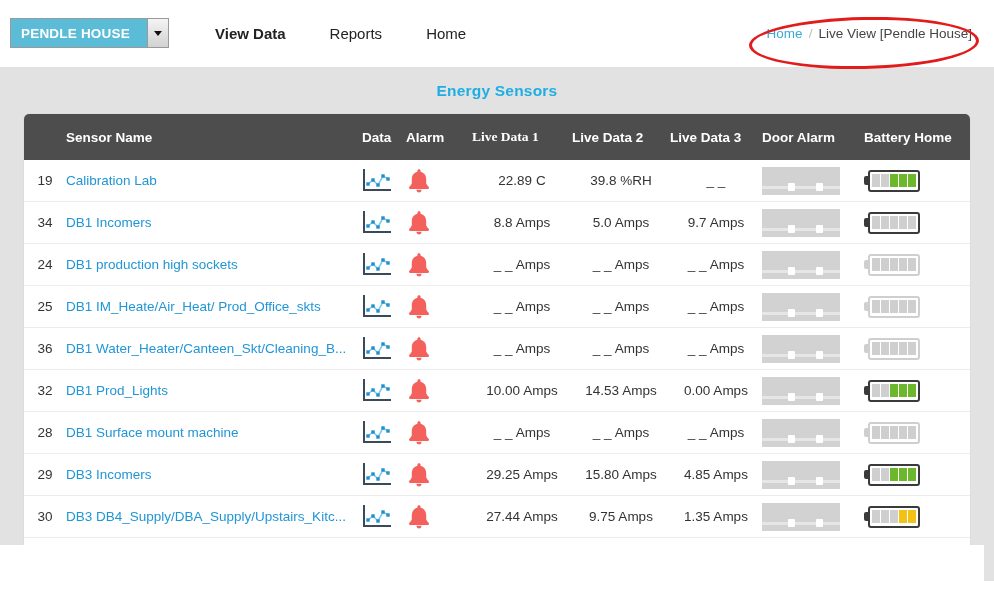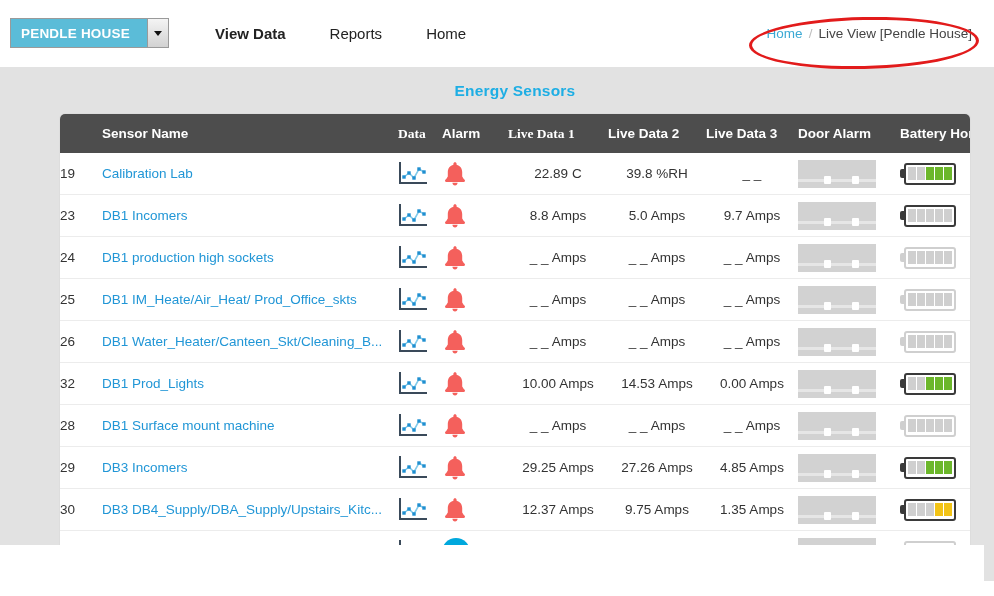--- a/index.html
+++ b/index.html
@@ -109,21 +109,20 @@
     transform: rotate(-1.2deg);
     z-index: 40;
   }
 
   
   .page {
     background: #e2e2e2;
     height: 514px;
     position: relative;
     overflow: hidden;
-    padding-left: 36px;
   }
   .page-title {
     text-align: center;
     color: #1eaee4;
     font-size: 15.5px;
     font-weight: bold;
     padding: 15px 0 14px 0;
     letter-spacing: .2px;
   }
 
@@ -139,46 +138,46 @@
     width: 100%;
     border-collapse: collapse;
     table-layout: fixed;
   }
   table.sensors thead th {
     background: #4d4d4d;
     color: #ffffff;
     font-size: 13.5px;
     font-weight: bold;
     text-align: left;
-    height: 39px;
+    height: 46px;
     padding: 0;
     vertical-align: middle;
     white-space: nowrap;
   }
   thead th.th-id      { width: 42px; }
   thead th.th-name    { width: 296px; }
-  thead th.th-data    { width: 44px; text-align: left; font-family: Liberation Serif, serif; }
+  thead th.th-data    { width: 44px; text-align: left; }
   thead th.th-alarm   { width: 66px; text-align: left; }
   thead th.th-ld1     { width: 100px; text-align: left; font-family: Liberation Serif, serif; }
   thead th.th-ld2     { width: 98px;  text-align: left; }
   thead th.th-ld3     { width: 92px;  text-align: left; }
   thead th.th-door    { width: 102px; text-align: left; }
   thead th.th-batt    { width: 110px; text-align: left; }
 
   table.sensors tbody td {
     height: 41px;
     border-bottom: 1px solid #ececec;
     font-size: 13.5px;
     color: #333;
     padding: 0;
     vertical-align: middle;
     background: #fff;
   }
   td.c-id {
-    text-align: left;
+    text-align: center;
     padding-right: 9px;
     color: #333;
     font-size: 13.5px;
   }
   td.c-name { padding-right: 8px; }
   .sensor-link {
     color: #2196d6;
     font-weight: normal;
     font-size: 13.5px;
     text-decoration: none;
@@ -371,21 +370,21 @@
                 <span class="body">
                   <span class="cell"></span>
                   <span class="cell"></span>
                   <span class="cell" style="background:#6cb72b"></span>
                   <span class="cell" style="background:#6cb72b"></span>
                   <span class="cell" style="background:#6cb72b"></span>
                 </span>
               </span></td>
           </tr>
           <tr>
-            <td class="c-id">23</td>
+            <td class="c-id">34</td>
             <td class="c-name">
               <a class="sensor-link" href="#">DB1 Incomers</a>
             </td>
             <td class="c-icon"><span><svg class="chart-icon" width="30" height="26" viewBox="0 0 30 26">
                   <path d="M2 1 L2 22 L29 22" stroke="#3a4a5a" stroke-width="2" fill="none"></path>
                   <polyline points="6,16 11,12 16,17 21,8 26,11" stroke="#7fc9ea" stroke-width="1.6" fill="none"></polyline>
                   <rect x="4.3" y="14.3" width="3.4" height="3.4" fill="#1f8fd0"></rect>
                   <rect x="9.3" y="10.3" width="3.4" height="3.4" fill="#1f8fd0"></rect>
                   <rect x="14.3" y="15.3" width="3.4" height="3.4" fill="#1f8fd0"></rect>
                   <rect x="19.3" y="6.3" width="3.4" height="3.4" fill="#1f8fd0"></rect>
@@ -473,21 +472,21 @@
                 <span class="body">
                   <span class="cell"></span>
                   <span class="cell"></span>
                   <span class="cell"></span>
                   <span class="cell"></span>
                   <span class="cell"></span>
                 </span>
               </span></td>
           </tr>
           <tr>
-            <td class="c-id">26</td>
+            <td class="c-id">36</td>
             <td class="c-name">
               <a class="sensor-link" href="#">DB1 Water_Heater/Canteen_Skt/Cleaning_B...</a>
             </td>
             <td class="c-icon"><span><svg class="chart-icon" width="30" height="26" viewBox="0 0 30 26">
                   <path d="M2 1 L2 22 L29 22" stroke="#3a4a5a" stroke-width="2" fill="none"></path>
                   <polyline points="6,16 11,12 16,17 21,8 26,11" stroke="#7fc9ea" stroke-width="1.6" fill="none"></polyline>
                   <rect x="4.3" y="14.3" width="3.4" height="3.4" fill="#1f8fd0"></rect>
                   <rect x="9.3" y="10.3" width="3.4" height="3.4" fill="#1f8fd0"></rect>
                   <rect x="14.3" y="15.3" width="3.4" height="3.4" fill="#1f8fd0"></rect>
                   <rect x="19.3" y="6.3" width="3.4" height="3.4" fill="#1f8fd0"></rect>
@@ -594,21 +593,21 @@
                   <rect x="14.3" y="15.3" width="3.4" height="3.4" fill="#1f8fd0"></rect>
                   <rect x="19.3" y="6.3" width="3.4" height="3.4" fill="#1f8fd0"></rect>
                   <rect x="24.3" y="9.3" width="3.4" height="3.4" fill="#1f8fd0"></rect>
                 </svg></span></td>
             <td class="c-icon"><span><svg class="bell-icon" width="26" height="28" viewBox="0 0 26 28">
                   <path d="M13 2.2c-.9 0-1.6.7-1.6 1.6v.9C8 5.5 5.8 8.4 5.8 12v4.6L3.6 20h18.8l-2.2-3.4V12c0-3.6-2.2-6.5-5.6-7.3v-.9c0-.9-.7-1.6-1.6-1.6z" fill="#f4605c"></path>
                   <rect x="3" y="19.6" width="20" height="2.3" rx="1.1" fill="#f4605c"></rect>
                   <path d="M10.4 22.8c0 1.5 1.2 2.7 2.6 2.7s2.6-1.2 2.6-2.7z" fill="#f4605c"></path>
                 </svg></span></td>
             <td class="c-val">29.25 Amps</td>
-            <td class="c-val">27.26 Amps</td>
+            <td class="c-val">15.80 Amps</td>
             <td class="c-val">4.85 Amps</td>
             <td class="c-door"><span class="door-slider"><span class="track"></span><span class="handle h1"></span><span class="handle h2"></span></span></td>
             <td class="c-batt"><span class="battery dark">
                 <span class="nub"></span>
                 <span class="body">
                   <span class="cell"></span>
                   <span class="cell"></span>
                   <span class="cell" style="background:#6cb72b"></span>
                   <span class="cell" style="background:#6cb72b"></span>
                   <span class="cell" style="background:#6cb72b"></span>
@@ -627,21 +626,21 @@
                   <rect x="9.3" y="10.3" width="3.4" height="3.4" fill="#1f8fd0"></rect>
                   <rect x="14.3" y="15.3" width="3.4" height="3.4" fill="#1f8fd0"></rect>
                   <rect x="19.3" y="6.3" width="3.4" height="3.4" fill="#1f8fd0"></rect>
                   <rect x="24.3" y="9.3" width="3.4" height="3.4" fill="#1f8fd0"></rect>
                 </svg></span></td>
             <td class="c-icon"><span><svg class="bell-icon" width="26" height="28" viewBox="0 0 26 28">
                   <path d="M13 2.2c-.9 0-1.6.7-1.6 1.6v.9C8 5.5 5.8 8.4 5.8 12v4.6L3.6 20h18.8l-2.2-3.4V12c0-3.6-2.2-6.5-5.6-7.3v-.9c0-.9-.7-1.6-1.6-1.6z" fill="#f4605c"></path>
                   <rect x="3" y="19.6" width="20" height="2.3" rx="1.1" fill="#f4605c"></rect>
                   <path d="M10.4 22.8c0 1.5 1.2 2.7 2.6 2.7s2.6-1.2 2.6-2.7z" fill="#f4605c"></path>
                 </svg></span></td>
-            <td class="c-val">12.37 Amps</td>
+            <td class="c-val">27.44 Amps</td>
             <td class="c-val">9.75 Amps</td>
             <td class="c-val">1.35 Amps</td>
             <td class="c-door"><span class="door-slider"><span class="track"></span><span class="handle h1"></span><span class="handle h2"></span></span></td>
             <td class="c-batt"><span class="battery dark">
                 <span class="nub"></span>
                 <span class="body">
                   <span class="cell"></span>
                   <span class="cell"></span>
                   <span class="cell"></span>
                   <span class="cell" style="background:#f2c316"></span>

